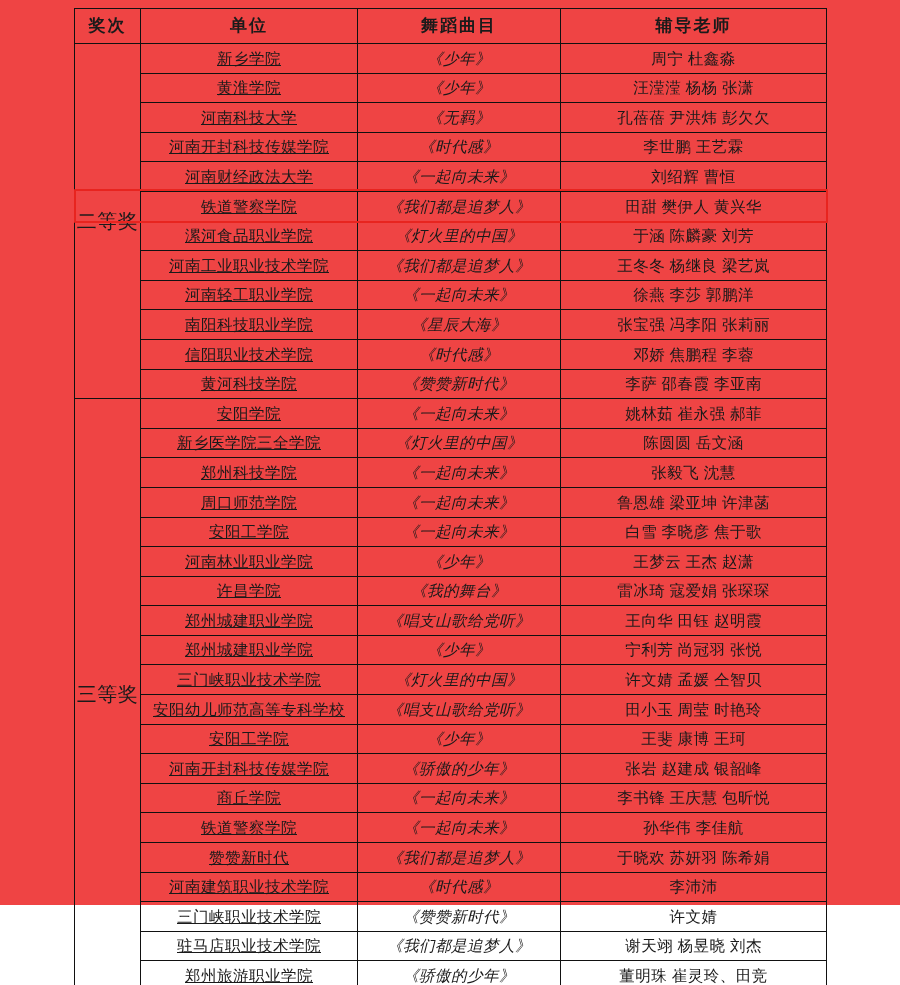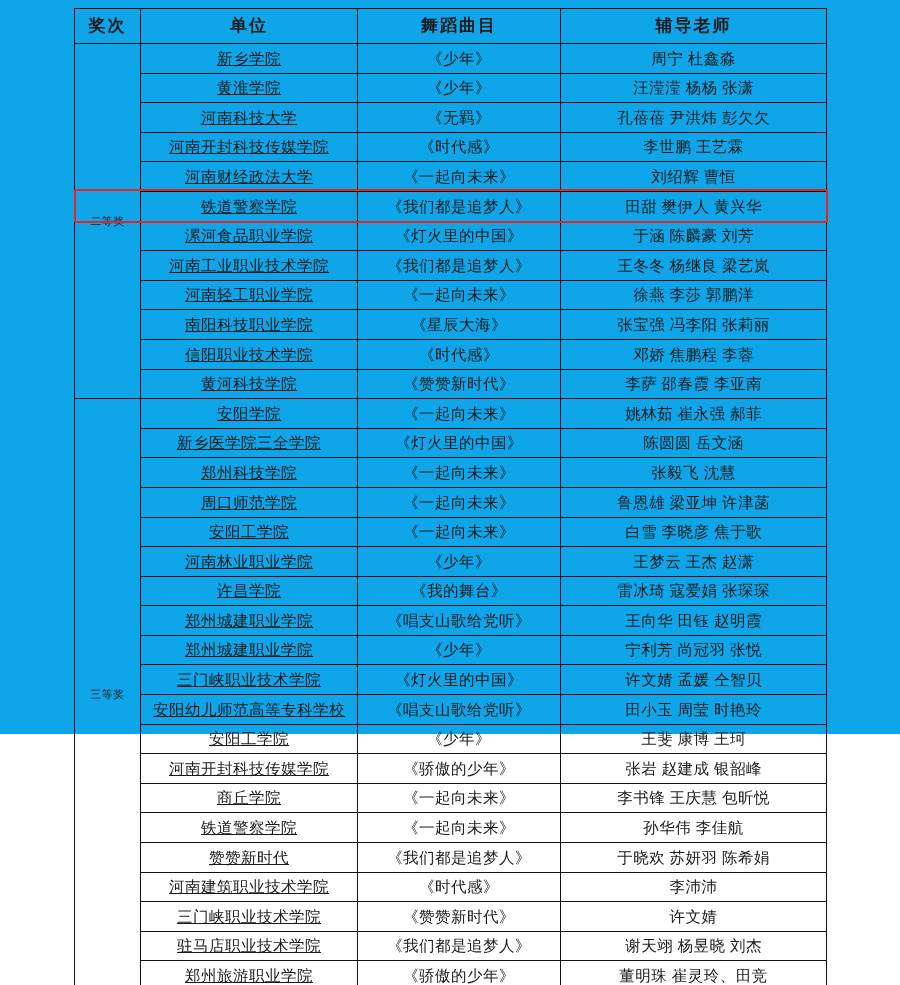--- a/index.html
+++ b/index.html
@@ -9,23 +9,23 @@
   }
   body {
     width: 900px;
     height: 985px;
     font-family: "Liberation Serif", "DejaVu Serif", serif;
     color: #1a1a1a;
     overflow: hidden;
   }
   .page {
     width: 900px;
-    height: 734px;
+    height: 905px;
     position: relative;
-    background: #0ea5e9;
+    background: #ef4444;
     box-sizing: border-box;
     padding: 8px 74px 16px 74px;
   }
   table.award-table {
     border-collapse: collapse;
     width: 752px;
     table-layout: fixed;
     font-size: 15.5px;
   }
   table.award-table td, table.award-table th {
@@ -45,29 +45,30 @@
     font-size: 17px;
     height: 34px;
     letter-spacing: 2px;
   }
   col.c-award { width: 66px; }
   col.c-unit  { width: 217px; }
   col.c-song  { width: 203px; }
   col.c-teach { width: 266px; }
 
   td.award-cell {
-    font-size: 11px;
+    font-size: 20px;
     letter-spacing: 1px;
   }
   td.unit-cell {
     letter-spacing: 0.3px;
     text-decoration: underline;
   }
   td.song-cell {
     letter-spacing: 0.2px;
+    font-style: italic;
   }
   td.teacher-cell {
     letter-spacing: 0.8px;
   }
   
   .highlight-box {
     position: absolute;
     border: 2px solid #e8241f;
     pointer-events: none;
     box-sizing: border-box;

